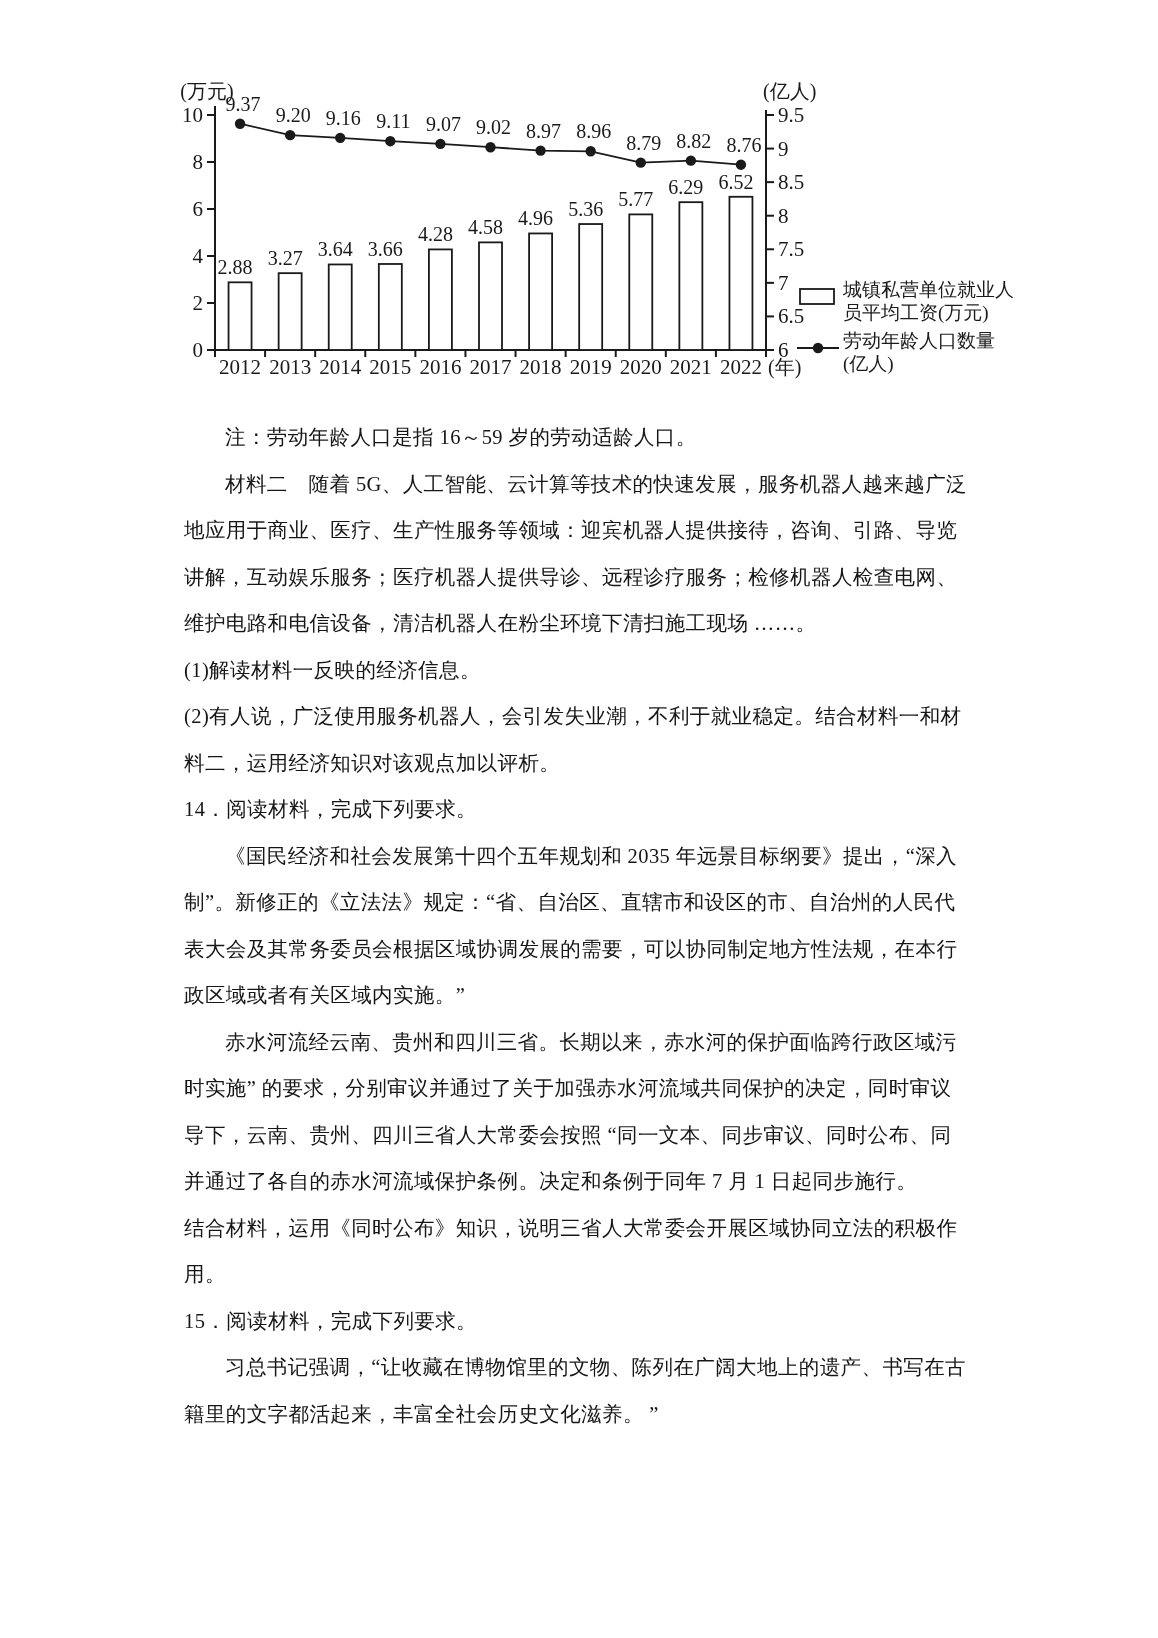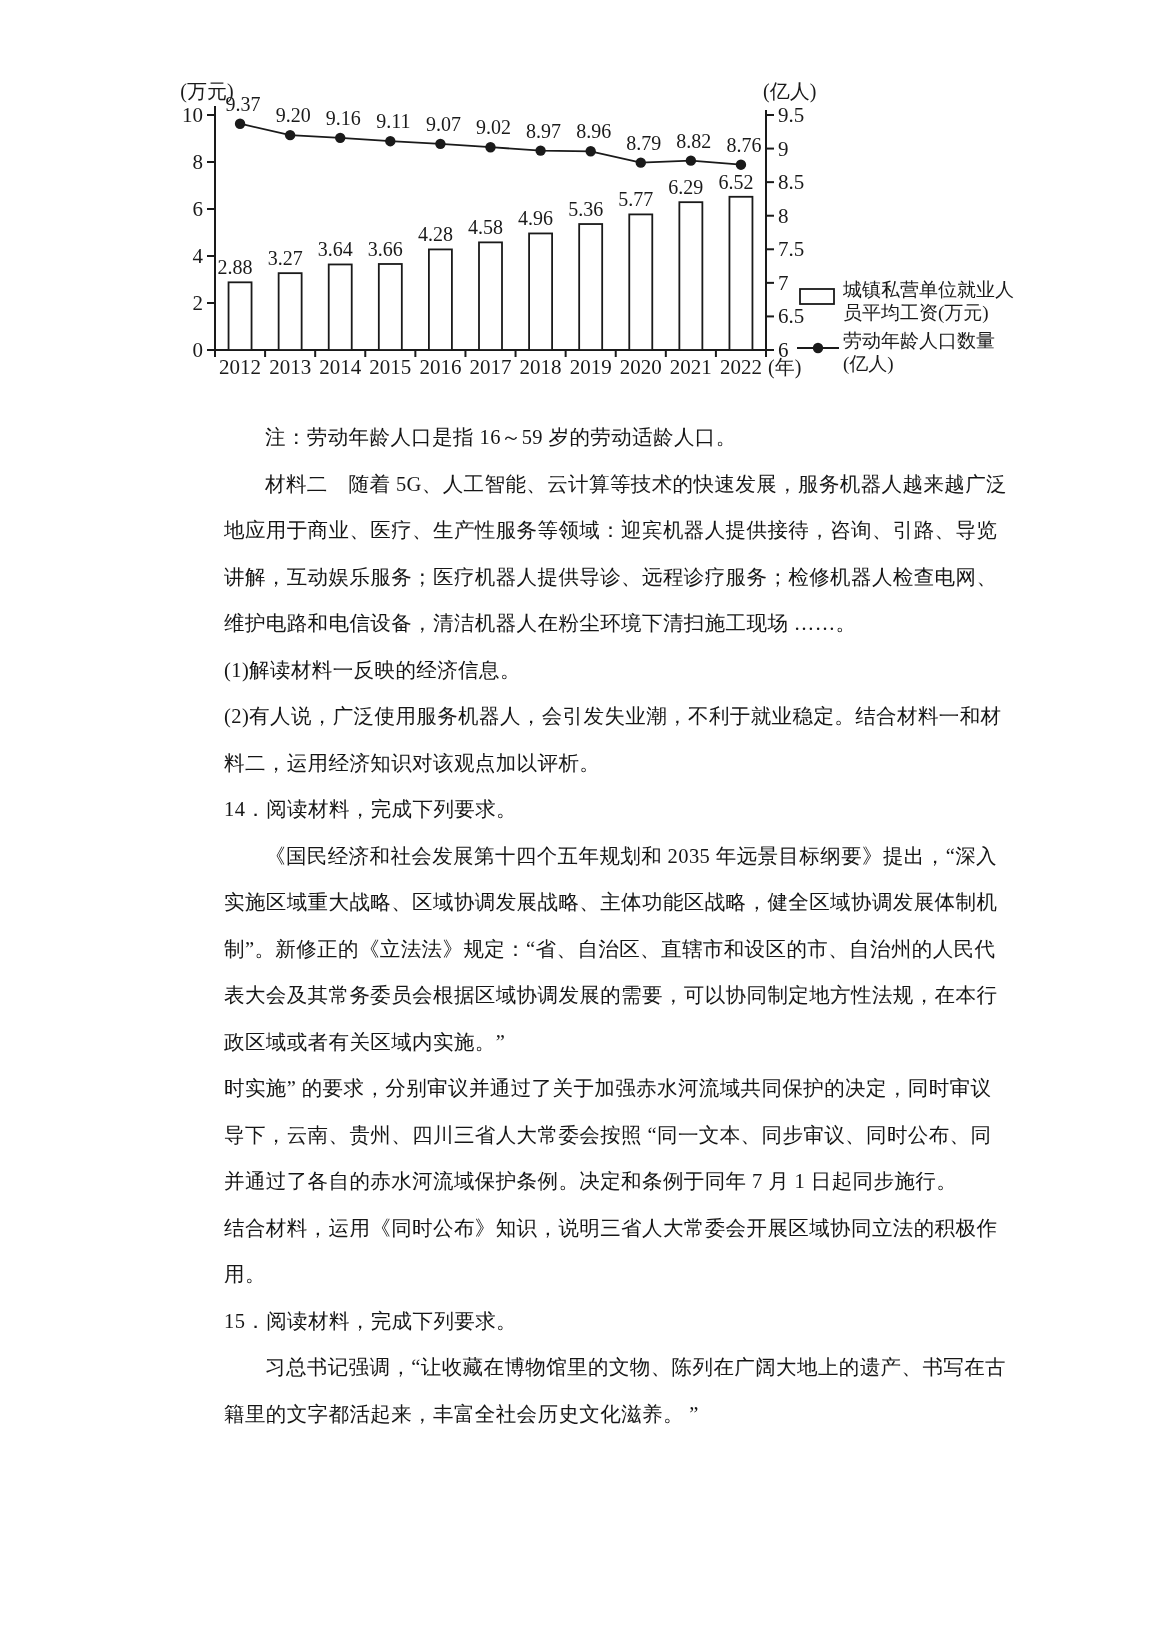--- a/index.html
+++ b/index.html
@@ -6,21 +6,21 @@
   .page{
     position:relative;
     width:1158px;
     height:1638px;
     background:#ffffff;
     overflow:hidden;
     color:#161616;
     font-family:"Liberation Serif","DejaVu Serif",serif;
   }
   .chart-wrap{position:absolute;left:0;top:0;width:1158px;height:400px;}
-  .text-block{position:absolute;left:184px;top:414px;margin-left:40px;}
+  .text-block{position:absolute;left:184px;top:414px;}
   .doc-line{
     height:46.5px;
     line-height:46.5px;
     font-size:20.5px;
     letter-spacing:0.4px;
     white-space:nowrap;
     color:#161616;
   }
   .doc-line.indent{padding-left:41px;}
 </style>
@@ -145,24 +145,24 @@
       <div class="doc-line indent">注：劳动年龄人口是指 16～59 岁的劳动适龄人口。</div>
       <div class="doc-line indent">材料二　随着 5G、人工智能、云计算等技术的快速发展，服务机器人越来越广泛</div>
       <div class="doc-line">地应用于商业、医疗、生产性服务等领域：迎宾机器人提供接待，咨询、引路、导览</div>
       <div class="doc-line">讲解，互动娱乐服务；医疗机器人提供导诊、远程诊疗服务；检修机器人检查电网、</div>
       <div class="doc-line">维护电路和电信设备，清洁机器人在粉尘环境下清扫施工现场 ……。</div>
       <div class="doc-line">(1)解读材料一反映的经济信息。</div>
       <div class="doc-line">(2)有人说，广泛使用服务机器人，会引发失业潮，不利于就业稳定。结合材料一和材</div>
       <div class="doc-line">料二，运用经济知识对该观点加以评析。</div>
       <div class="doc-line">14．阅读材料，完成下列要求。</div>
       <div class="doc-line indent">《国民经济和社会发展第十四个五年规划和 2035 年远景目标纲要》提出，“深入</div>
-      <div class="doc-line">实施区域重大战略、区域协调发展战略、主体功能区战略，健全区域协调发展体制机</div>
       <div class="doc-line">制”。新修正的《立法法》规定：“省、自治区、直辖市和设区的市、自治州的人民代</div>
       <div class="doc-line">表大会及其常务委员会根据区域协调发展的需要，可以协同制定地方性法规，在本行</div>
       <div class="doc-line">政区域或者有关区域内实施。”</div>
+      <div class="doc-line indent">赤水河流经云南、贵州和四川三省。长期以来，赤水河的保护面临跨行政区域污</div>
       <div class="doc-line">时实施” 的要求，分别审议并通过了关于加强赤水河流域共同保护的决定，同时审议</div>
       <div class="doc-line">导下，云南、贵州、四川三省人大常委会按照 “同一文本、同步审议、同时公布、同</div>
       <div class="doc-line">并通过了各自的赤水河流域保护条例。决定和条例于同年 7 月 1 日起同步施行。</div>
       <div class="doc-line">结合材料，运用《同时公布》知识，说明三省人大常委会开展区域协同立法的积极作</div>
       <div class="doc-line">用。</div>
       <div class="doc-line">15．阅读材料，完成下列要求。</div>
       <div class="doc-line indent">习总书记强调，“让收藏在博物馆里的文物、陈列在广阔大地上的遗产、书写在古</div>
       <div class="doc-line">籍里的文字都活起来，丰富全社会历史文化滋养。 ”</div>
     </div>
 </div>

